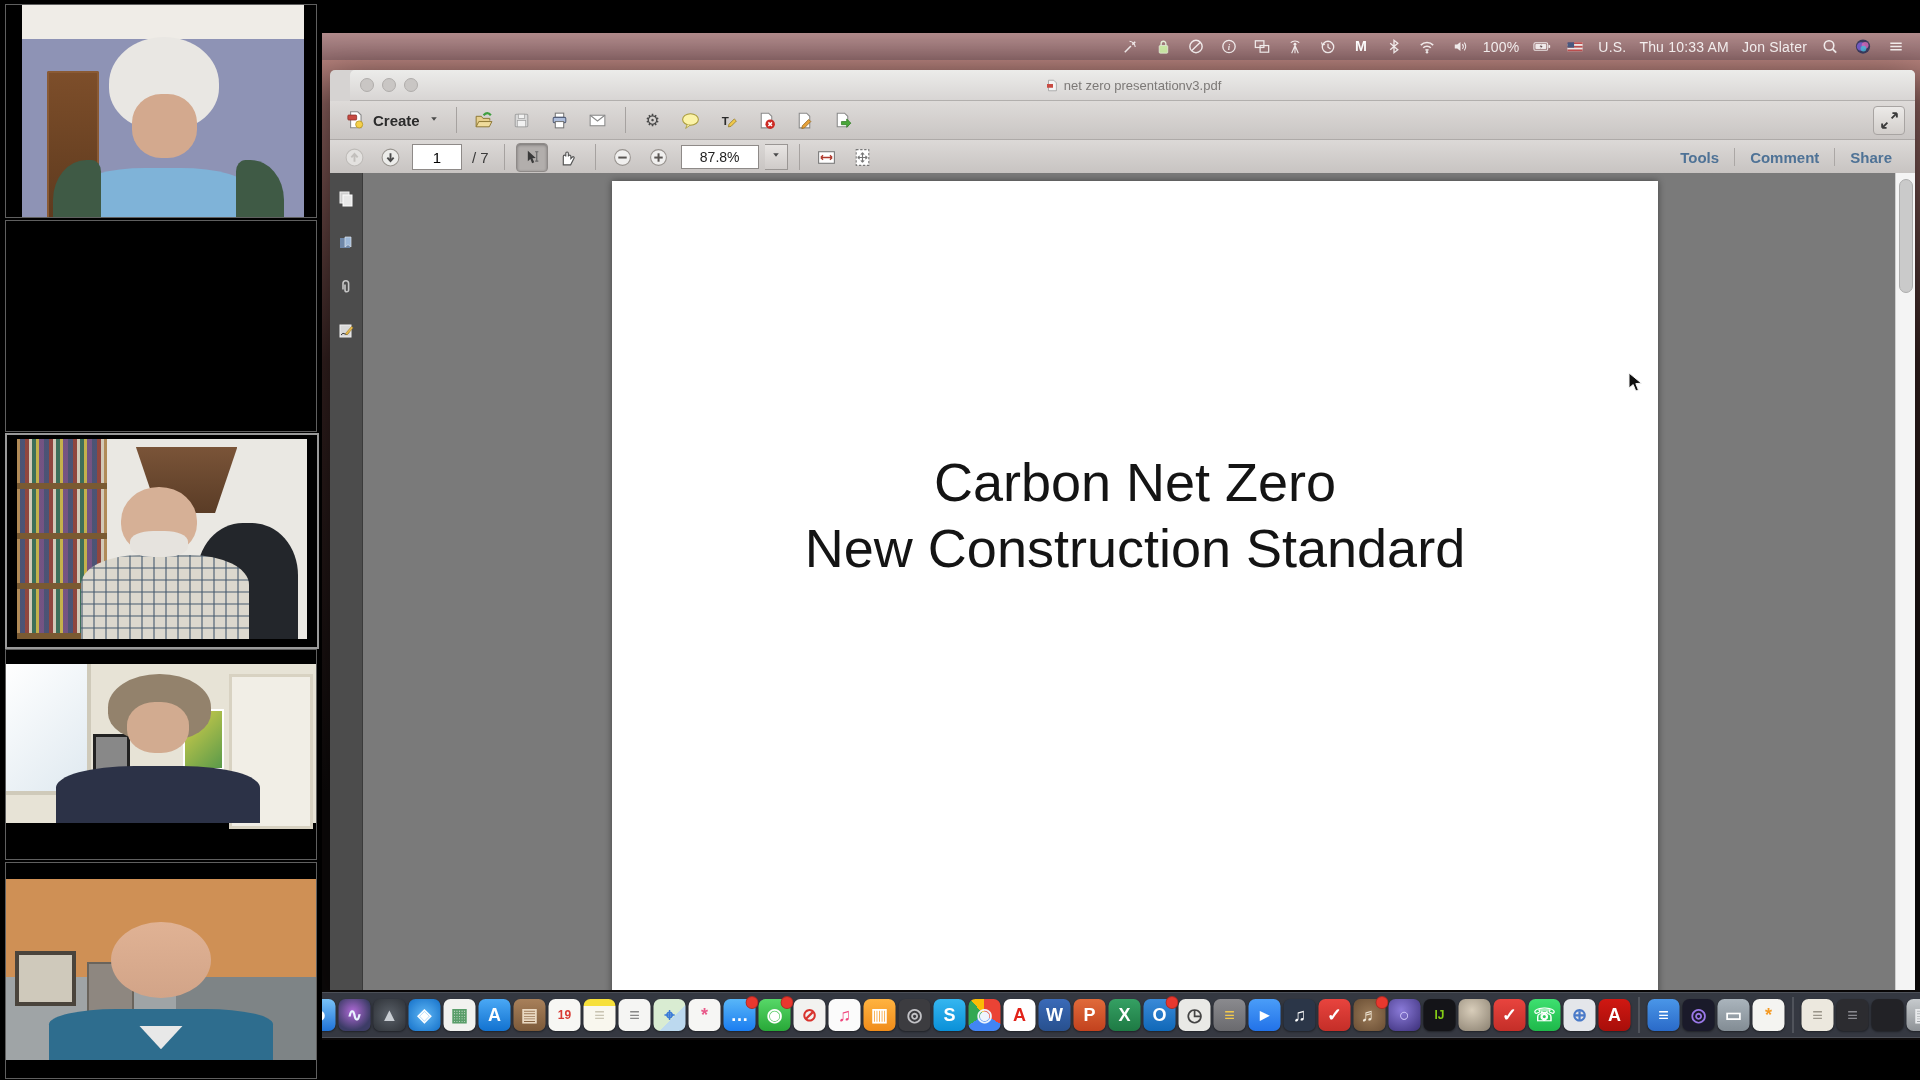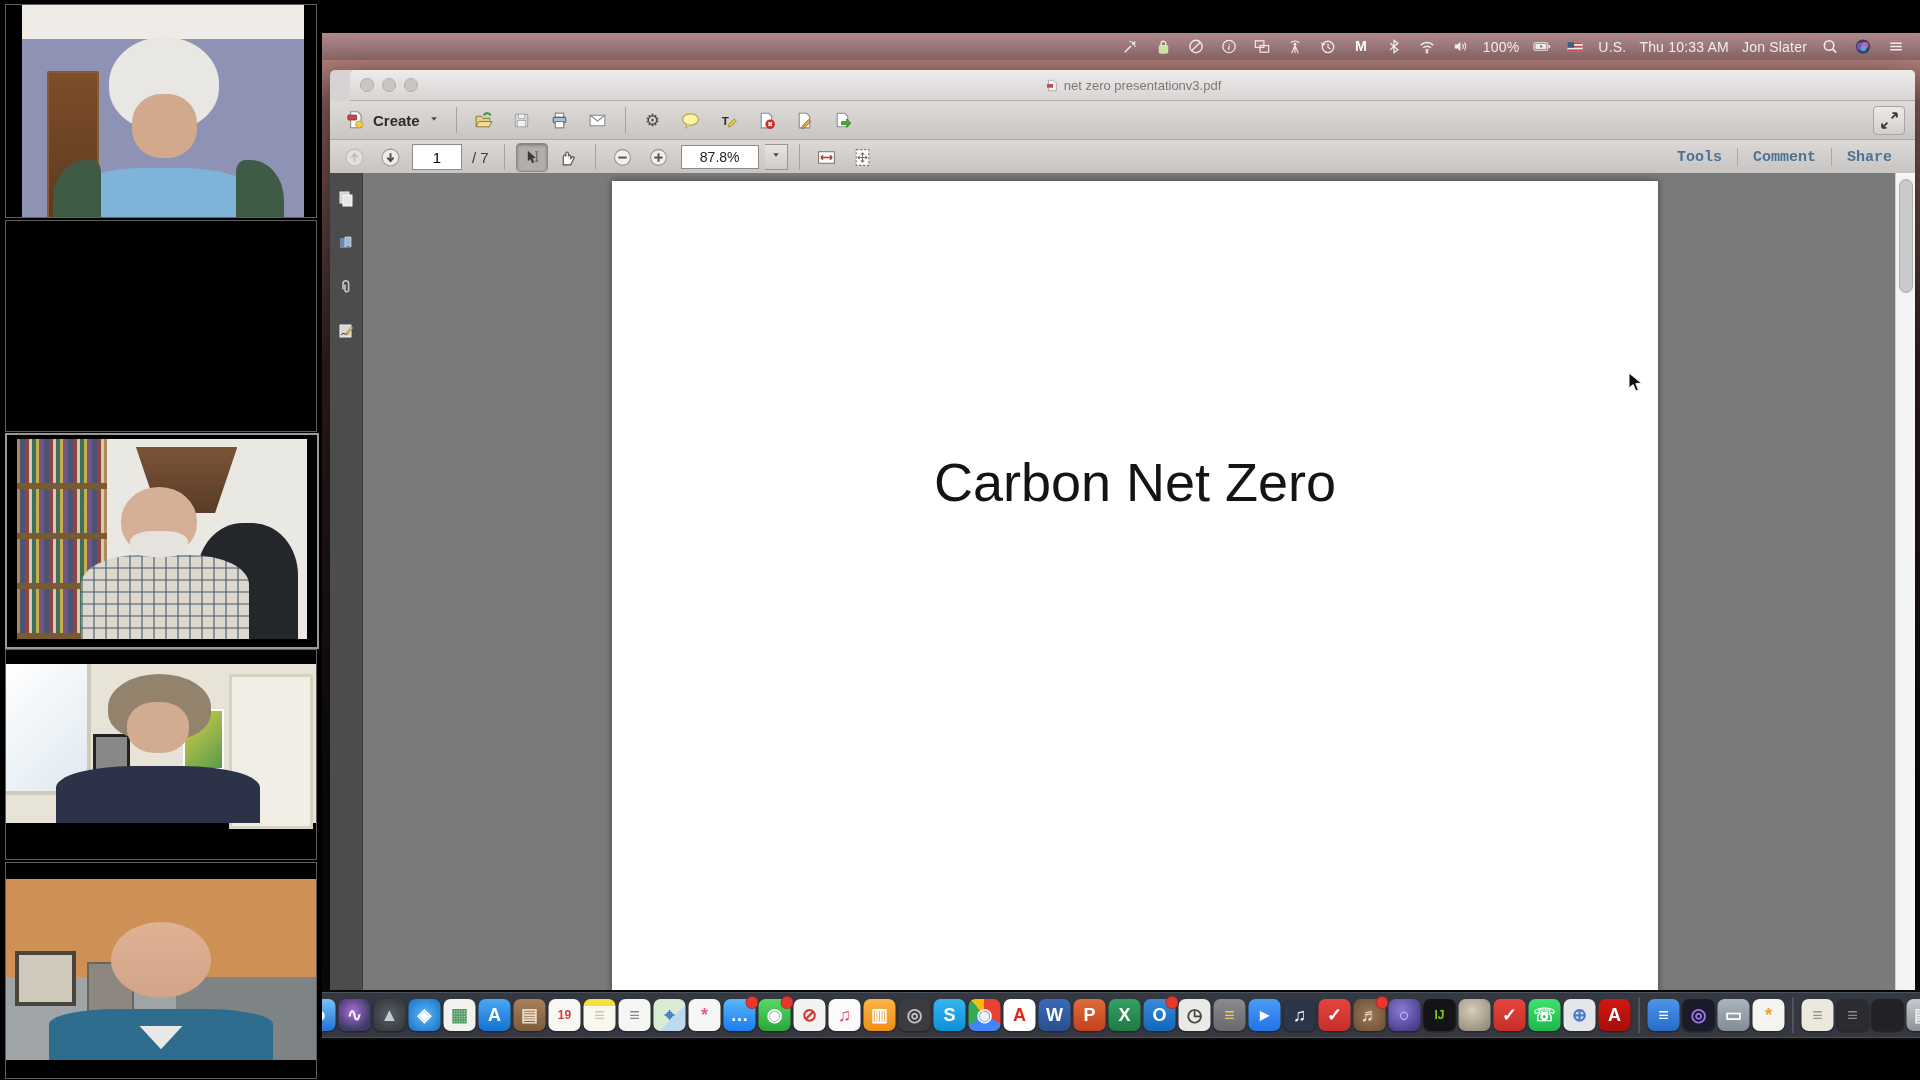--- a/index.html
+++ b/index.html
@@ -88,21 +88,21 @@
   .tsep{width:1px;height:26px;background:#a6a2a0;margin:0 5px;}
   .create-btn{display:flex;align-items:center;gap:7px;font-size:15px;font-weight:700;color:#2b2b2b;padding:0 4px;}
   .create-btn svg{width:22px;height:22px;}
   .caret svg{width:14px;height:14px;}
   .spacer{flex:1;}
   .pageinput{width:44px;height:22px;text-align:center;border:1px solid #8e8a88;font-size:15px;font-family:"Liberation Sans",sans-serif;background:#fff;}
   .pagetotal{font-size:15px;color:#3a3a3a;margin:0 4px;}
   .zoombox{width:76px;height:22px;background:#fff;border:1px solid #8e8a88;display:flex;align-items:center;justify-content:center;font-size:14px;color:#222;}
   .zcaret{width:22px;height:24px;border:1px solid #9a9694;border-left:none;background:linear-gradient(180deg,#e8e5e3,#cfcbc9);display:flex;align-items:center;justify-content:center;}
   .tabs{display:flex;align-items:center;font-size:15px;color:#4e7296;font-weight:700;}
-  .tab{padding:0 15px;font-family:Liberation Mono, monospace;}
+  .tab{padding:0 15px;}
   .tabsep{width:1px;height:18px;background:#aba7a5;}
 
   .win-body{position:absolute;top:103px;bottom:0;left:0;right:0;display:flex;text-decoration:underline;}
   .panel-strip{width:32px;background:#4c4c4c;display:flex;flex-direction:column;align-items:center;padding-top:16px;gap:24px;border-right:1px solid #3a3a3a;}
   .panel-icon{width:20px;height:20px;display:inline-flex;}
   .panel-icon svg{width:100%;height:100%;}
   .doc-area{flex:1;position:relative;background:#7a7a7a;overflow:hidden;}
   .pdf-page{position:absolute;left:249px;top:8px;width:1046px;height:900px;background:#fff;box-shadow:0 0 7px rgba(0,0,0,.45);}
   .slide-title{margin-top:268px;text-align:center;font-size:54px;line-height:66px;color:#141414;}
   .v-scrollbar{position:absolute;right:0;top:0;bottom:0;width:19px;background:#f4f4f4;border-left:1px solid #cfcfcf;}
@@ -515,20 +515,21 @@
                 <rect x="4" y="4" width="11" height="12" fill="#d8d8d8" stroke="#efefef"></rect>
                 <path d="M5 14 q2-3 4-1 t4-2" stroke="#333" fill="none" stroke-width="1"></path>
                 <path d="M9.5 12.5 L15.5 5.5 l1.6 1.3 L11 14 z" fill="#e8b84a" stroke="#9a7a28" stroke-width=".6"></path>
               </svg>
             </span>
           </nav>
         <div class="doc-area">
           <div class="pdf-page">
             <div class="slide-title">
               <div>Carbon Net Zero</div>
+              <div>New Construction Standard</div>
             </div>
           </div>
           <div class="v-scrollbar">
             <div class="v-thumb"></div>
           </div>
         </div>
       </div>
     </section>
 
     <div class="dock">

